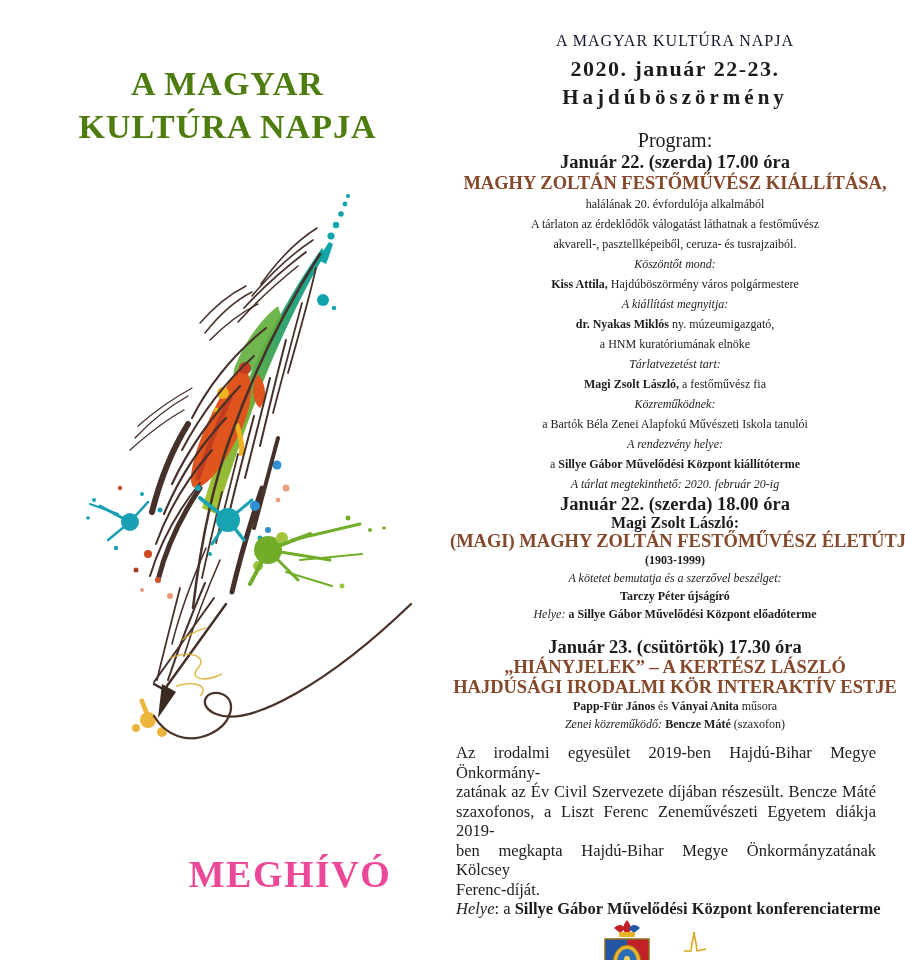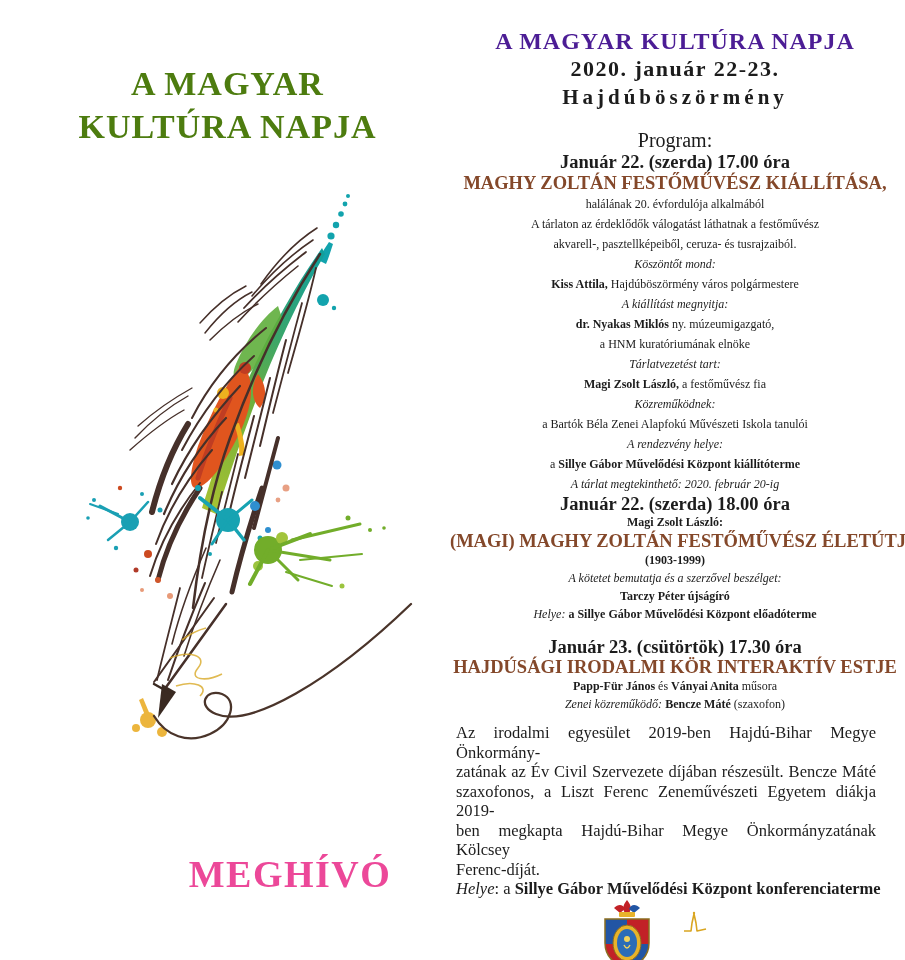--- a/index.html
+++ b/index.html
@@ -6,36 +6,36 @@
   .page{position:relative;width:905px;height:960px;background:#ffffff;overflow:hidden;
         font-family:"Liberation Serif",serif;color:#1c1c1c;}
   
   .left-title{position:absolute;top:62px;left:0;width:455px;text-align:center;
               color:#4d7c0f;font-weight:bold;font-size:34px;line-height:43px;letter-spacing:1px;}
   .feather{position:absolute;left:30px;top:188px;width:390px;height:565px;}
   .meghivo{position:absolute;top:852px;left:80px;width:420px;text-align:center;
            color:#ec4899;font-weight:bold;font-size:38px;letter-spacing:1.5px;}
   
   .right{position:absolute;left:450px;top:28px;width:450px;text-align:center;}
-  .r-title{font-size:24px;font-weight:bold;color:#4c1d95;letter-spacing:1px;line-height:26px;}
+  .r-title{font-size:16px;font-weight:normal;color:#0f172a;letter-spacing:1px;line-height:26px;}
   .r-date{font-size:22px;font-weight:bold;letter-spacing:1.5px;line-height:29px;}
   .r-city{font-size:21px;font-weight:bold;letter-spacing:4px;line-height:29px;}
   .program{font-size:20px;margin-top:16px;line-height:24px;}
   .section{}
   .s3{margin-top:14px;}
   .line{font-size:12px;white-space:nowrap;}
   .s1 .line{line-height:20px;}
   .s23 .line{line-height:18px;}
   .dt{font-size:18.5px;font-weight:bold;line-height:21px !important;}
   .s23 .dt{line-height:20px !important;}
   .brown{color:#84482a;font-weight:bold;font-size:18.5px;line-height:21px !important;}
   .s23 .brown{line-height:20px !important;}
   .b{font-weight:bold;}
   .i{font-style:italic;}
-  .sm{font-size:12px;line-height:17px !important;}
+  .sm{font-size:16px;line-height:17px !important;}
   .footer{margin-top:10px;text-align:left;padding-left:6px;padding-right:24px;}
   .fline{font-size:16.5px;line-height:19.5px;text-align:justify;text-align-last:justify;}
   .fline.last{text-align:left;text-align-last:left;}
   .venue-line{font-size:16.5px;line-height:20px;white-space:nowrap;}
   
   .logos{position:relative;margin-top:0;height:72px;text-align:left;}
   .crest{position:absolute;left:150px;top:0;}
   .szh{position:absolute;left:228px;top:12px;width:150px;text-align:left;}
   .szh-icon{margin-left:4px;height:22px;}
 </style>
@@ -238,20 +238,21 @@
       <div class="line b sm">Magi Zsolt László:</div>
       <div class="line brown">(MAGI) MAGHY ZOLTÁN FESTŐMŰVÉSZ ÉLETÚTJA</div>
       <div class="line b">(1903-1999)</div>
       <div class="line i">A kötetet bemutatja és a szerzővel beszélget:</div>
       <div class="line b">Tarczy Péter újságíró</div>
       <div class="line"><span class="i">Helye:</span><span class="b"> a Sillye Gábor Művelődési Központ előadóterme</span></div>
     </div>
 
     <div class="section s23 s3">
       <div class="line dt">Január 23. (csütörtök) 17.30 óra</div>
+      <div class="line brown">„HIÁNYJELEK” – A KERTÉSZ LÁSZLÓ</div>
       <div class="line brown">HAJDÚSÁGI IRODALMI KÖR INTERAKTÍV ESTJE</div>
       <div class="line"><span class="b">Papp-Für János</span><span> és </span><span class="b">Ványai Anita</span><span> műsora</span></div>
       <div class="line"><span class="i">Zenei közreműködő: </span><span class="b">Bencze Máté</span><span> (szaxofon)</span></div>
     </div>
 
     <div class="footer">
       <div class="fline">Az irodalmi egyesület 2019-ben Hajdú-Bihar Megye Önkormány-</div>
       <div class="fline">zatának az Év Civil Szervezete díjában részesült. Bencze Máté</div>
       <div class="fline">szaxofonos, a Liszt Ferenc Zeneművészeti Egyetem diákja 2019-</div>
       <div class="fline">ben megkapta Hajdú-Bihar Megye Önkormányzatának Kölcsey</div>

